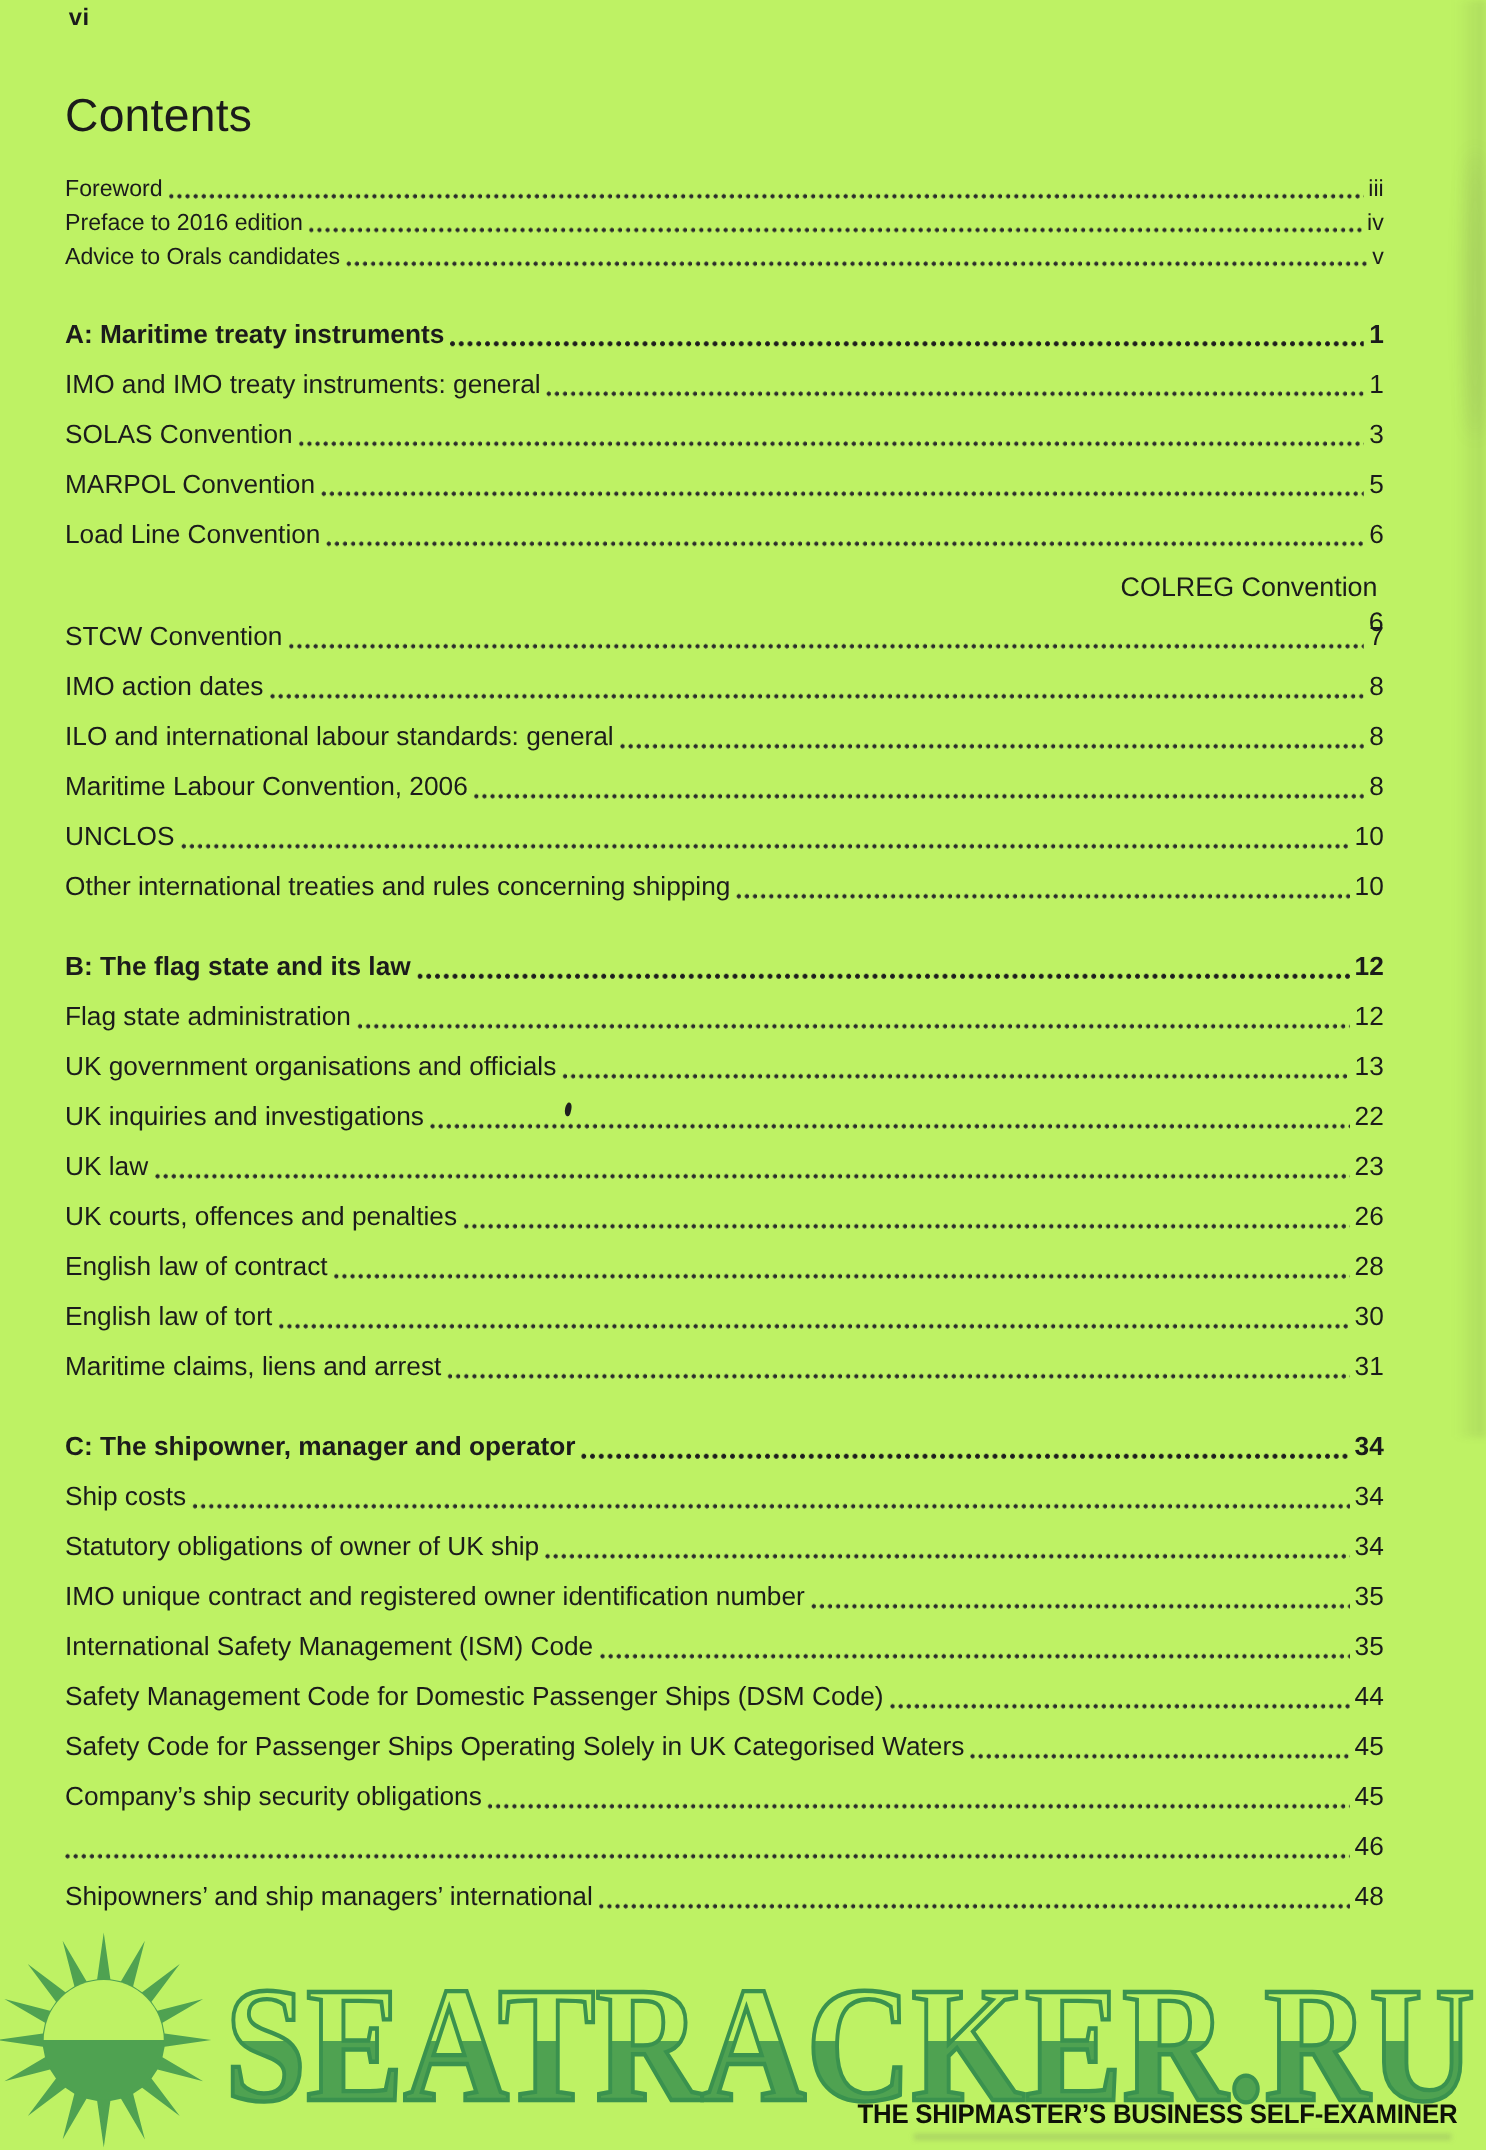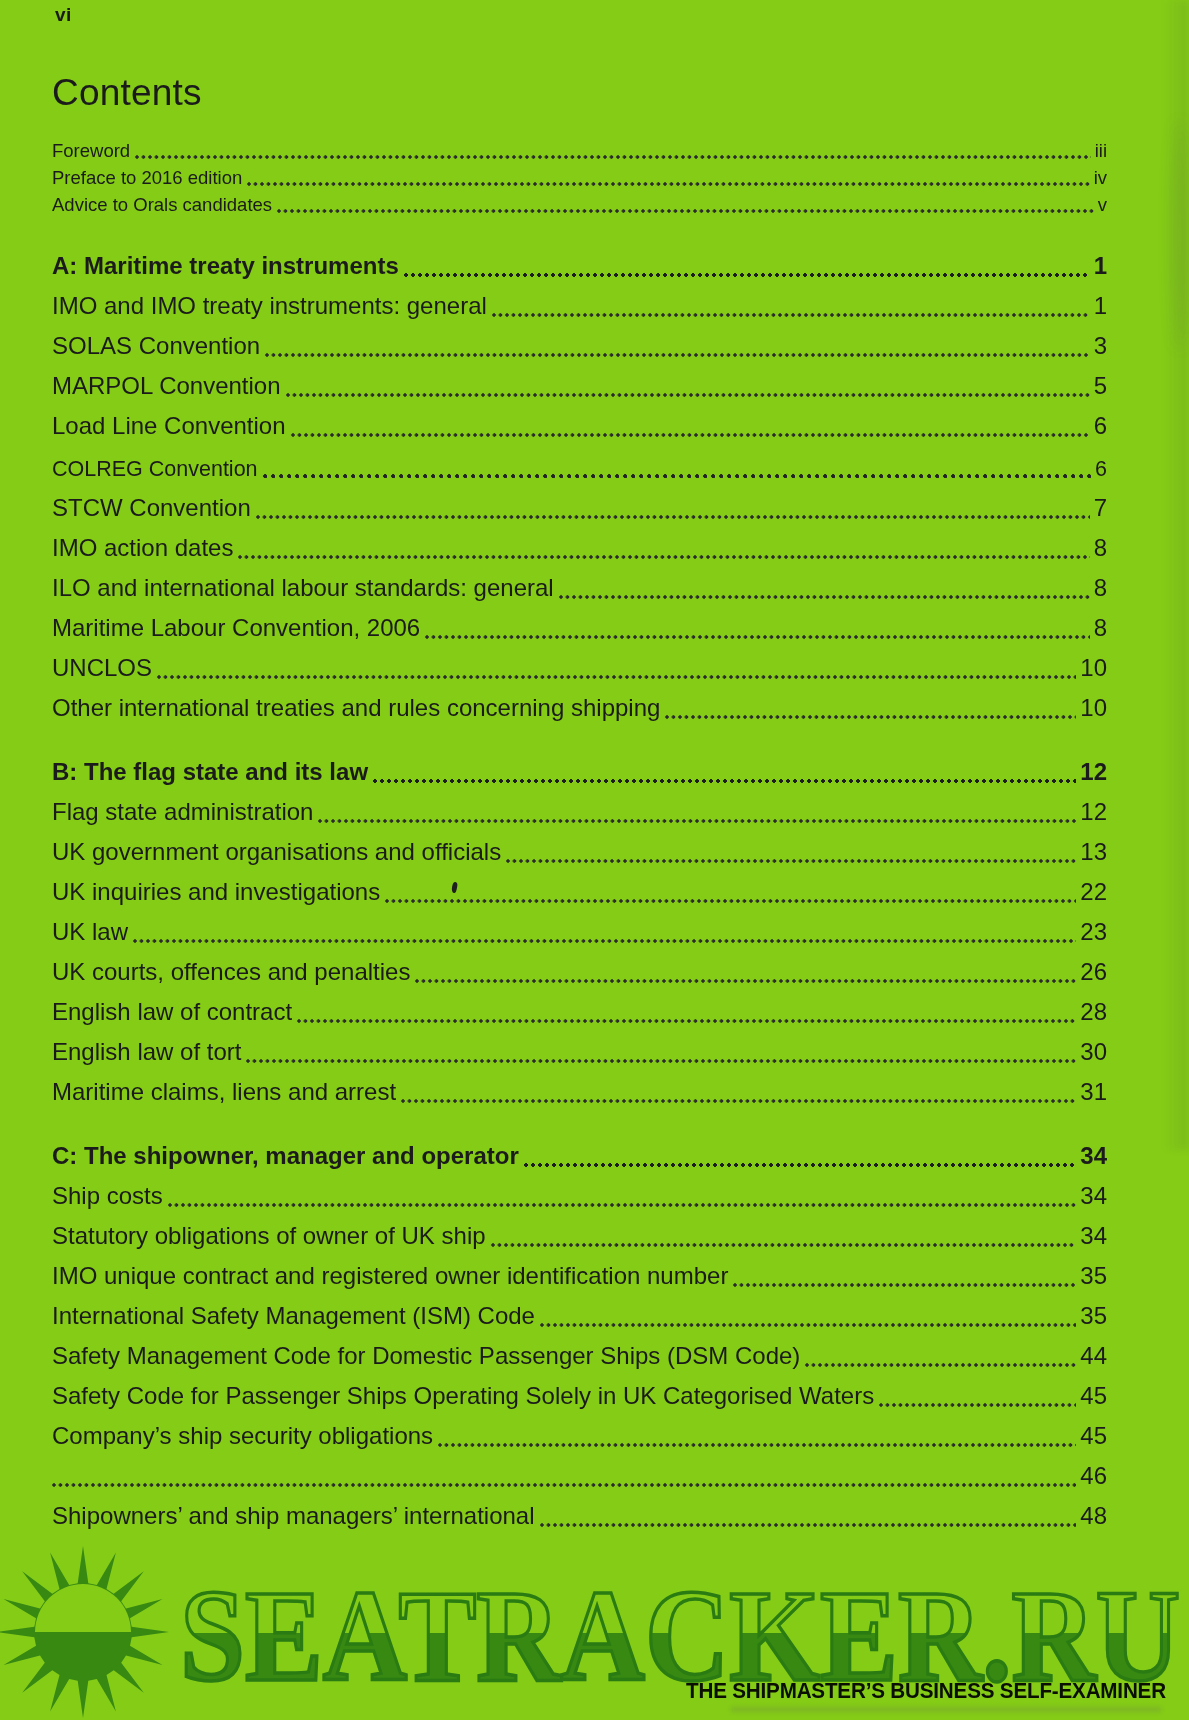--- a/index.html
+++ b/index.html
@@ -1,53 +1,53 @@
 <!DOCTYPE html>
 <html><head>
 <meta charset="utf-8">
 <style>
   html,body { margin:0; padding:0; background:#d9d9d9; }
   .page {
     position:relative;
     width:1189px; height:1720px;
     margin:0 auto;
-    background:#84cc16;
+    background:#bef264;
     overflow:hidden;
     font-family:"Liberation Sans","DejaVu Sans",sans-serif;
     color:#1b1b1b;
   }
   .folio {
     position:absolute; top:4px; left:55px;
     font-size:19px; font-weight:700; letter-spacing:0.5px;
   }
   .page-title {
     position:absolute; top:72px; left:52px;
     font-size:37px; font-weight:400; letter-spacing:0.2px;
   }
   .toc { position:absolute; left:52px; top:142px; width:1055px; }
   .toc-row {
     display:flex; align-items:flex-end;
     height:22px; margin-bottom:18px;
-    font-size:24px; white-space:nowrap;
+    font-size:21px; white-space:nowrap;
   }
   .front-list .toc-row { height:20px; margin-bottom:7px; font-size:18.5px; }
   .toc-row .lbl { padding-right:5px; }
   .toc-row .leader {
     flex:1; height:4px; margin:0 2px 3px 0;
     background-image:radial-gradient(circle at 2px 2px,#2b2b2b 1.5px,transparent 1.9px);
     background-size:6.5px 4px; background-repeat:repeat-x;
     background-position:left bottom;
   }
   .toc-row .num { padding-left:2px; }
   .toc-row.hdr { font-weight:700; }
   .toc-row.hdr .leader {
     background-image:radial-gradient(circle at 2px 2px,#1d1d1d 1.7px,transparent 2.1px);
     background-size:7px 4px;
   }
-  .toc-row.large { font-size:21.5px; height:24px; }
+  .toc-row.large { font-size:21.5px; height:24px;flex-direction:column; }
   .toc-row.large .leader {
     background-image:radial-gradient(circle at 2.2px 2.2px,#242424 1.8px,transparent 2.2px);
     background-size:8px 5px; height:5px;
   }
   .section { margin-top:42px; }
 
   
   .edge-shadow {
     position:absolute; right:0; top:0; width:26px; height:1150px;
     background:linear-gradient(to right, rgba(0,0,0,0) 0%, rgba(60,60,60,0.10) 85%);

